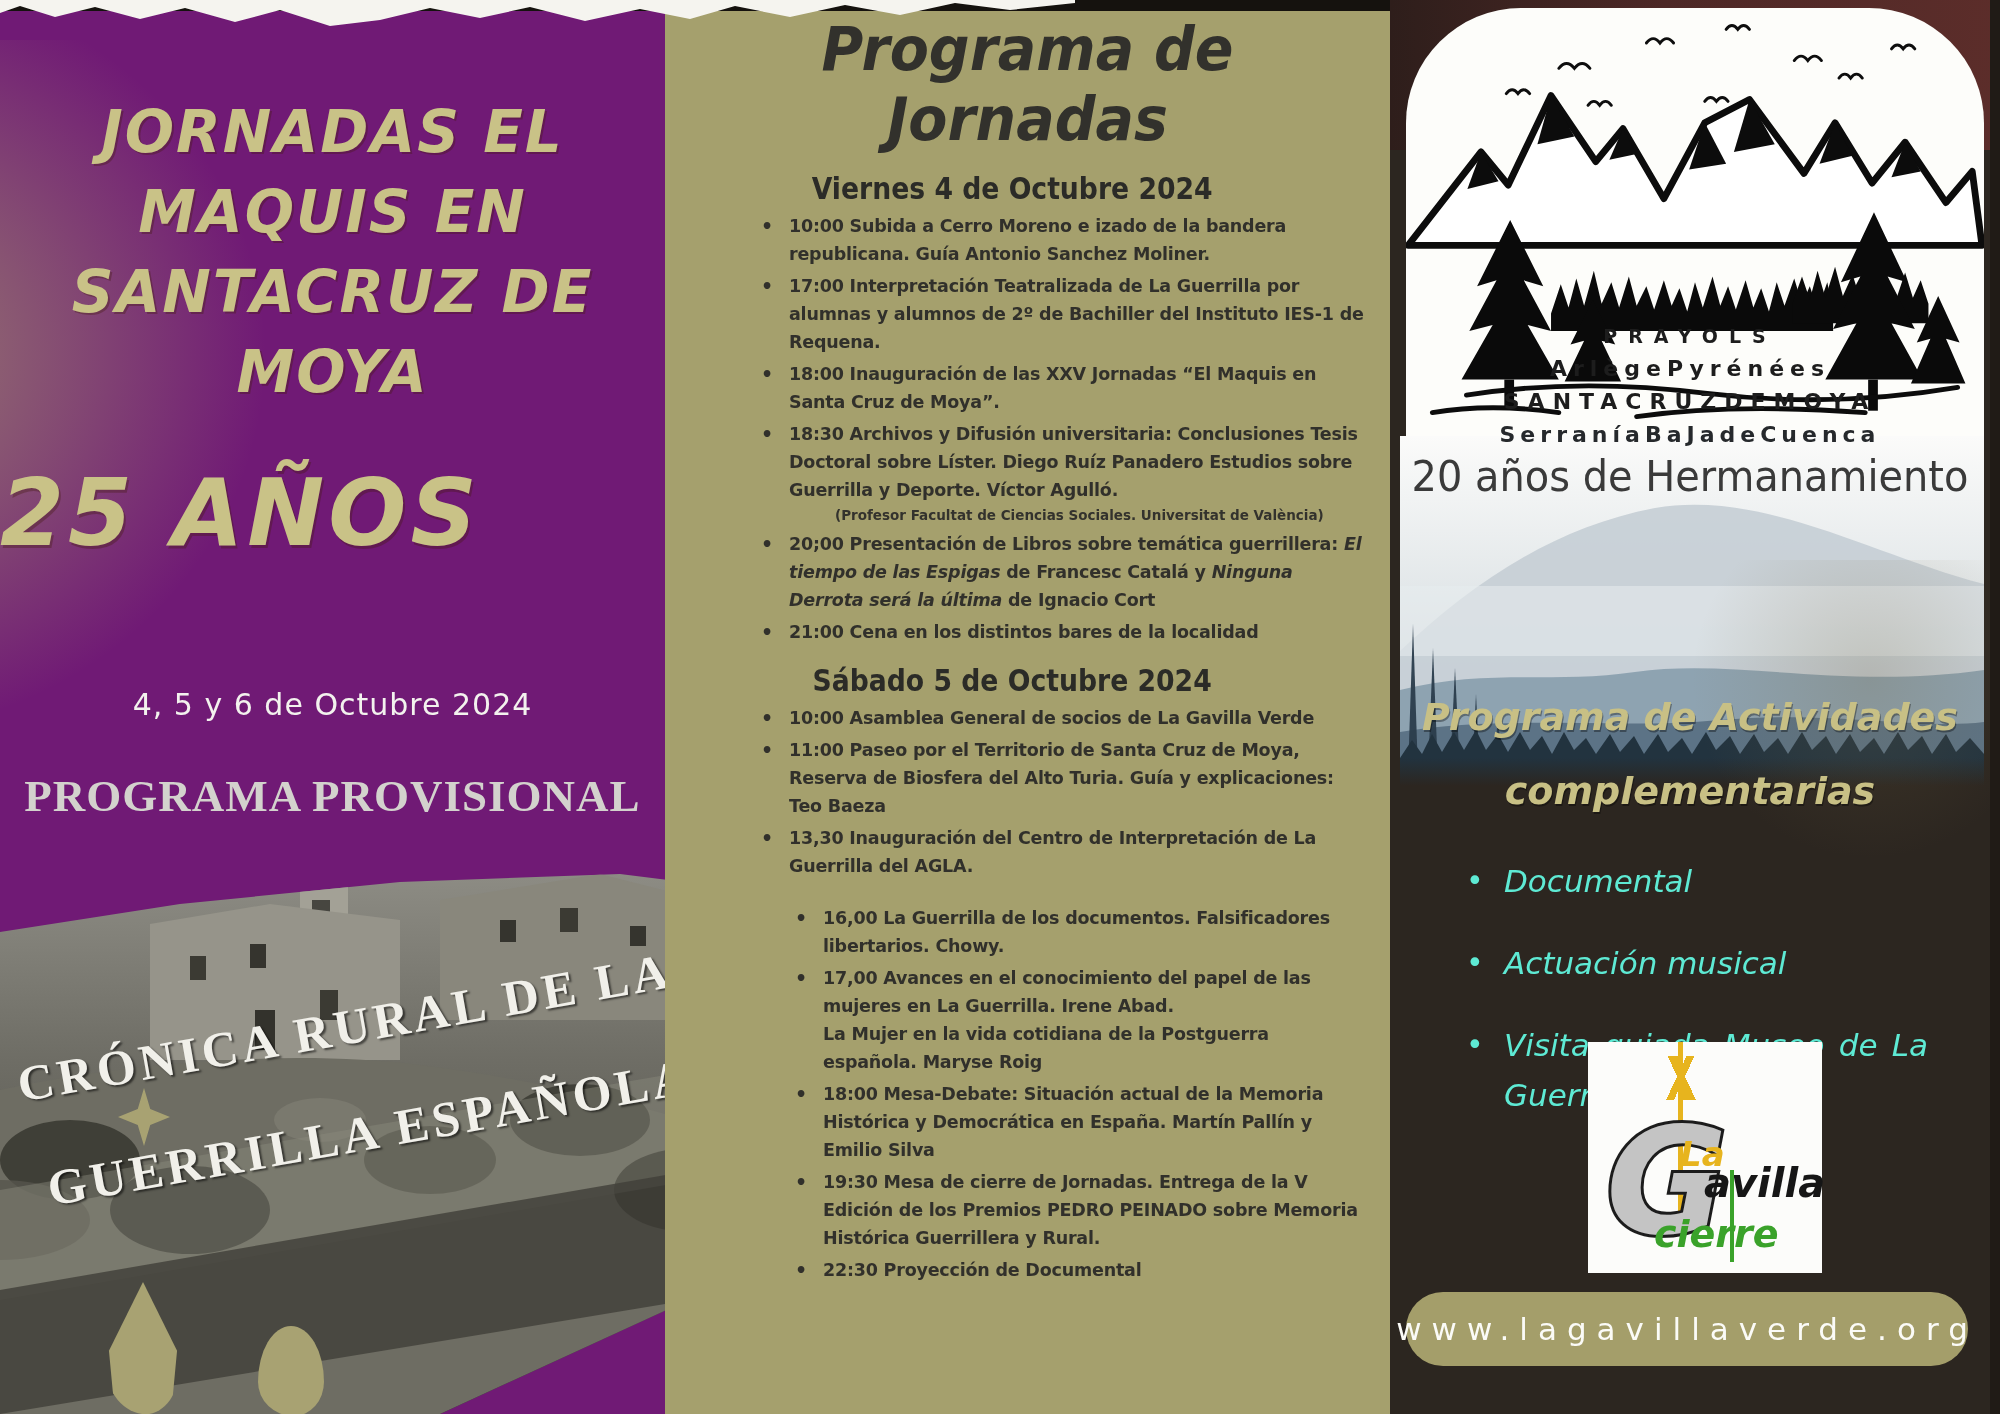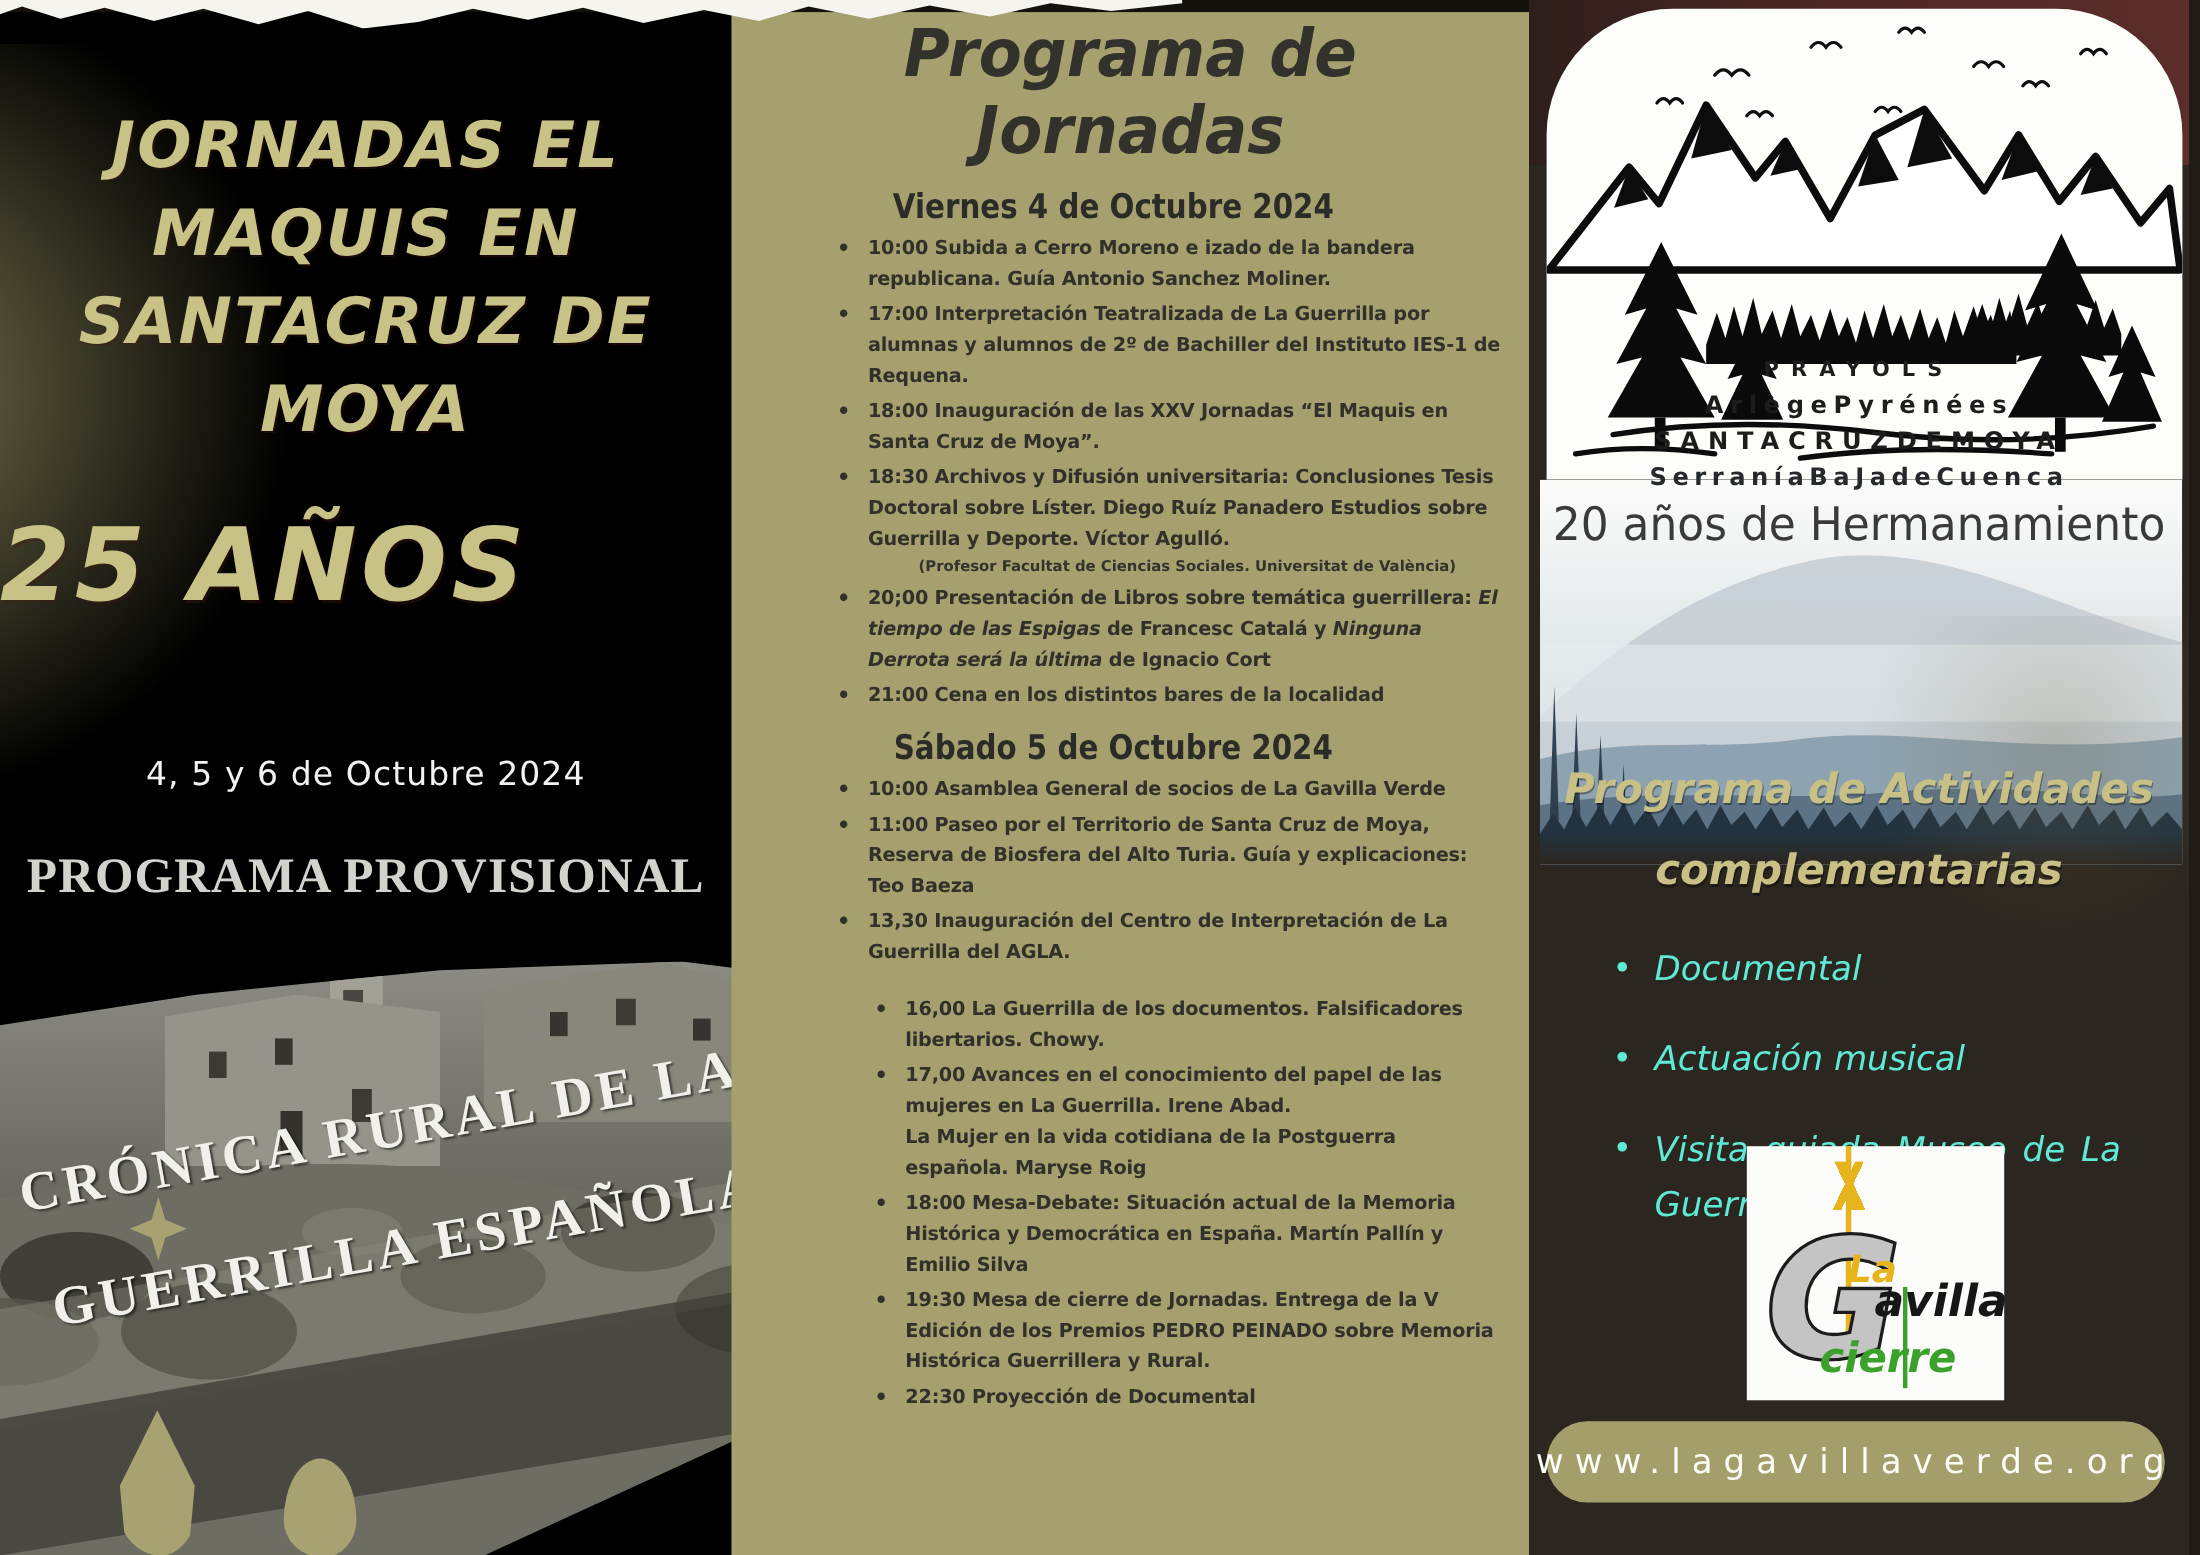--- a/index.html
+++ b/index.html
@@ -1,20 +1,20 @@
 <!DOCTYPE html>
 <html><head>
 <meta charset="utf-8">
 <style>
   html,body{margin:0;padding:0;background:#1a1713;}
   .canvas{position:relative;width:2000px;height:1414px;overflow:hidden;
           font-family:"DejaVu Sans",sans-serif;background:#2d2722;}
 
   
-  .panel-left{position:absolute;left:0;top:0;width:665px;height:1414px;background:#000000;z-index:1;}
+  .panel-left{position:absolute;left:0;top:0;width:665px;height:1414px;background:#701a75;z-index:1;}
   .left-glow{position:absolute;left:-150px;top:40px;width:420px;height:700px;z-index:0;
              background:radial-gradient(ellipse at 0% 45%, rgba(168,162,110,.75) 0%, rgba(168,162,110,.35) 38%, rgba(168,162,110,0) 70%);}
   .torn-top{position:absolute;left:0;top:0;width:1075px;height:30px;background:#f5f4ef;z-index:6;
     clip-path:polygon(0 0,1075px 0,1075px 3px,1010px 10px,955px 3px,900px 15px,845px 5px,790px 17px,735px 6px,690px 19px,640px 9px,585px 21px,530px 7px,480px 18px,430px 8px,380px 20px,330px 26px,280px 10px,235px 22px,185px 8px,140px 19px,95px 7px,55px 17px,20px 6px,0 13px);}
   .top-dark-strip{position:absolute;left:0;top:0;width:1390px;height:11px;background:#15120e;z-index:5;}
 
   .left-title{position:relative;z-index:2;margin:92px 10px 0 10px;text-align:center;
       font-style:italic;font-weight:700;font-size:58px;line-height:80px;letter-spacing:2px;
       color:#c9c287;text-shadow:2px 2px 0 rgba(70,25,15,.35);}
   .left-years{position:relative;z-index:2;margin-top:48px;text-align:left;

